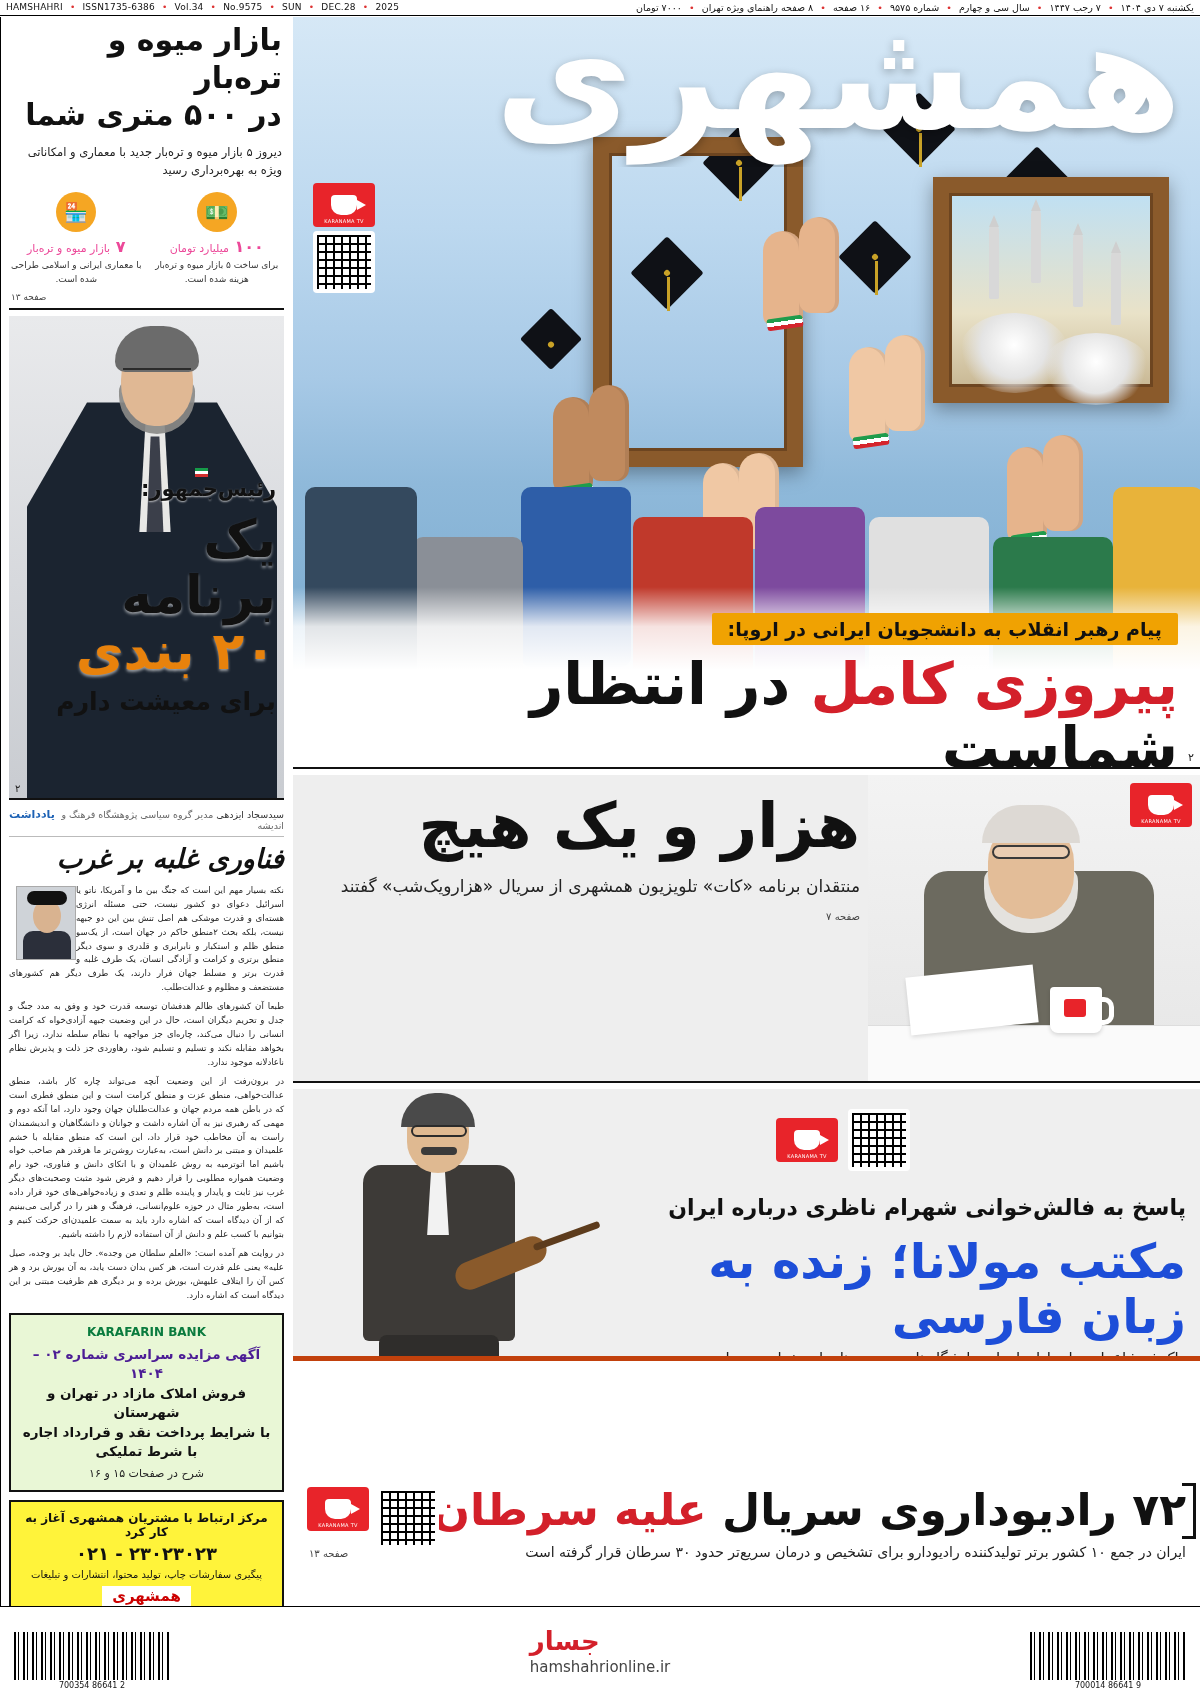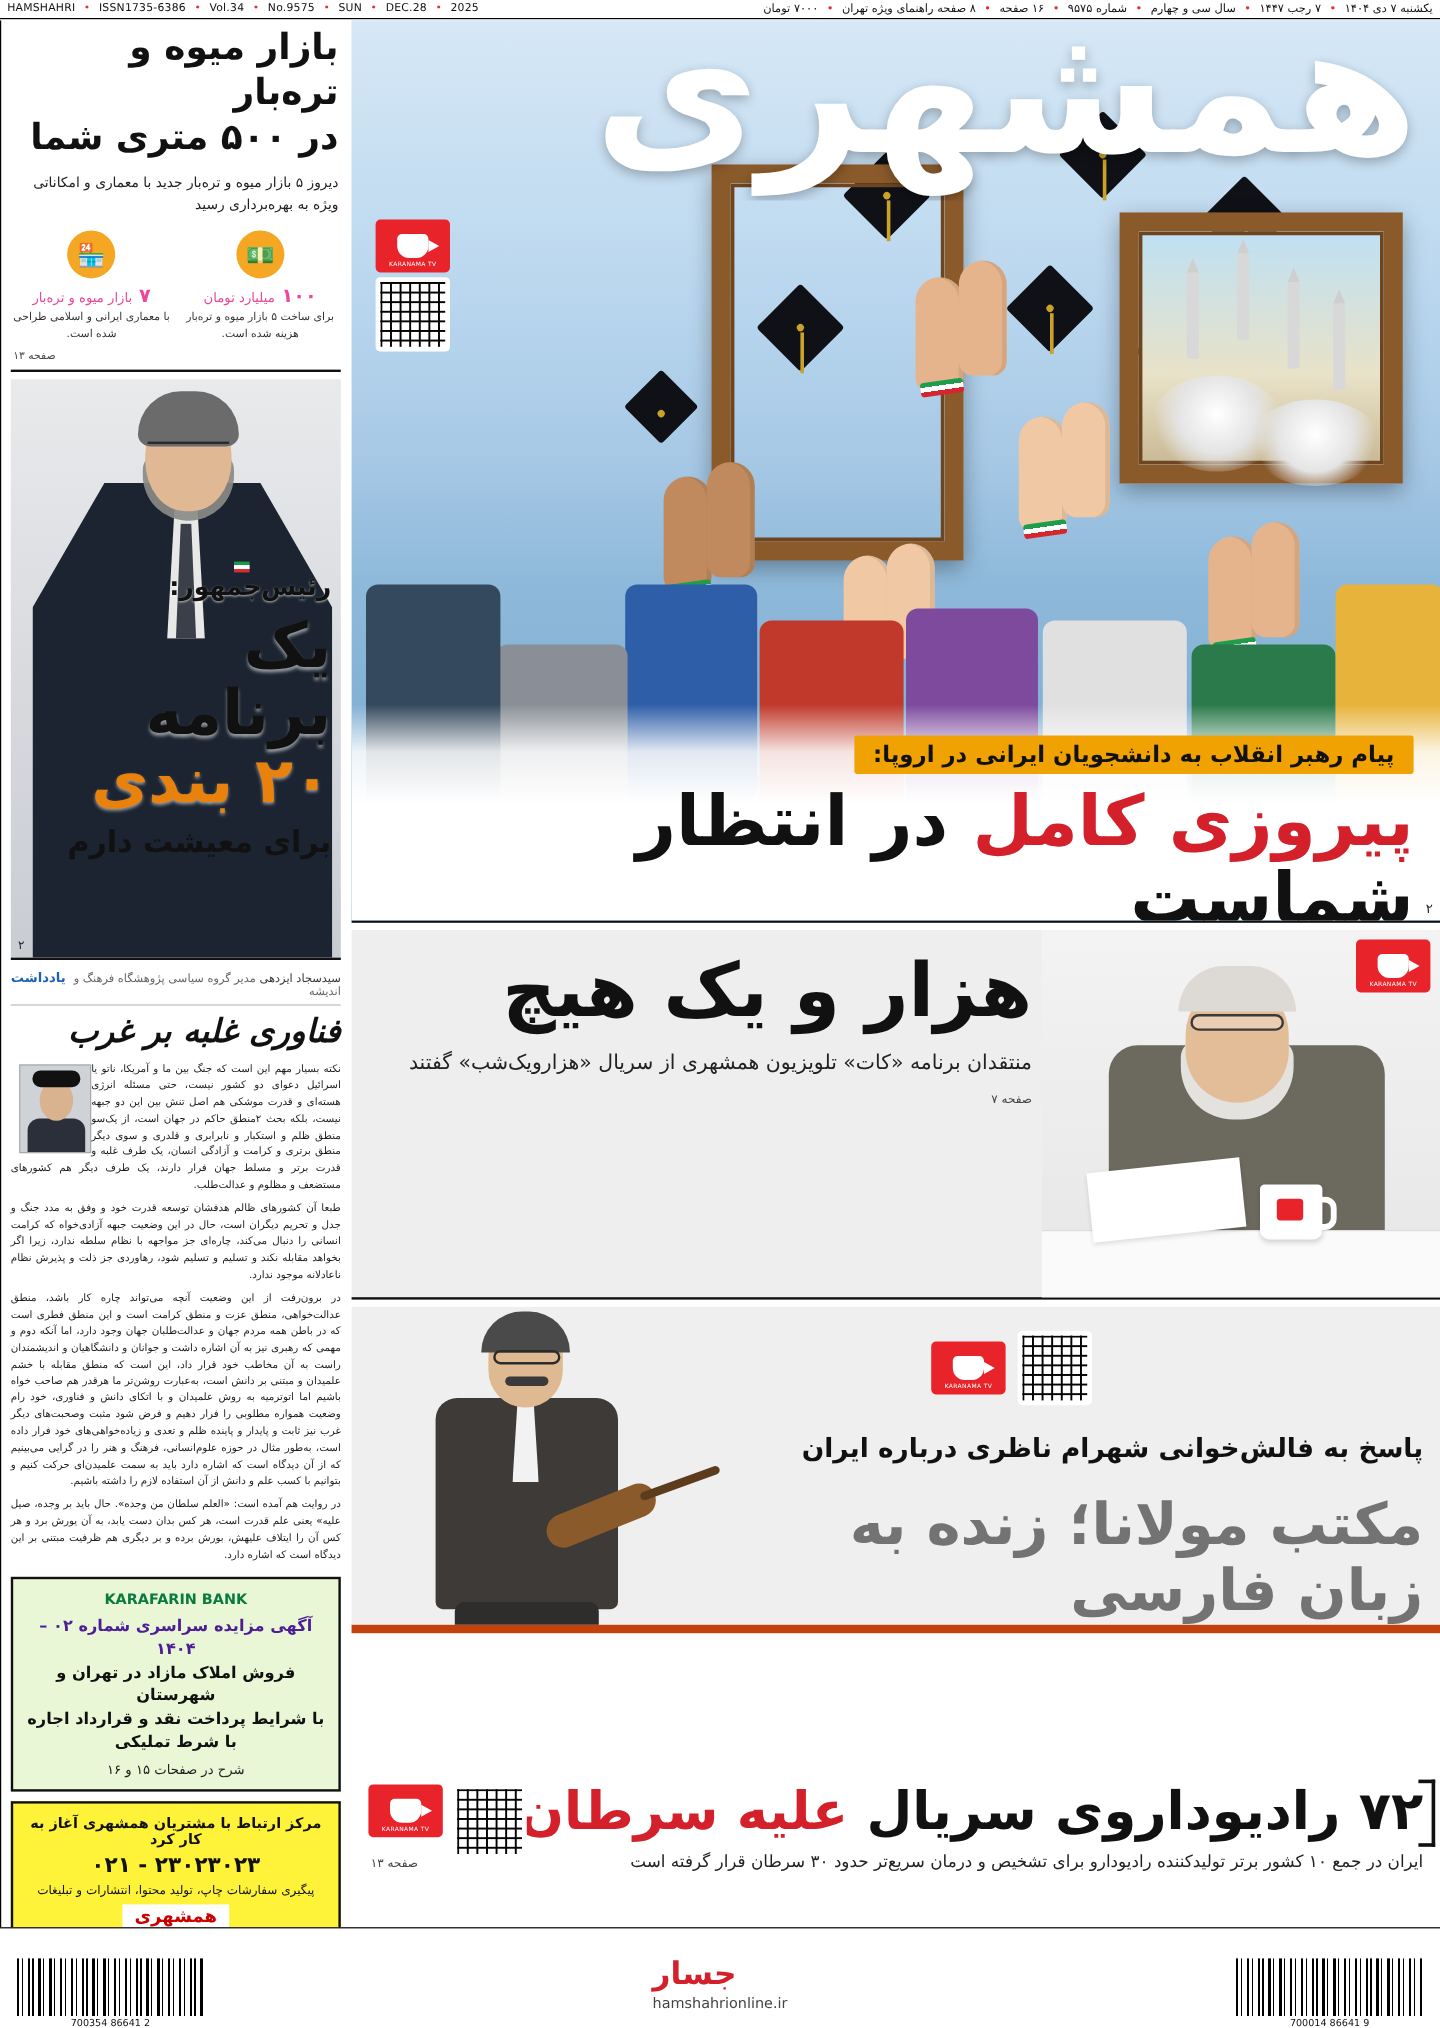--- a/index.html
+++ b/index.html
@@ -324,21 +324,21 @@
   .cat-text {
     position: absolute; right: 340px; top: 18px; width: 560px; text-align: right; padding-left: 12px;
   }
   .cat-h1 { font-size: 62px; font-weight: bold; color: #111; line-height: 1.05; }
   .cat-sub { font-size: 17px; color: #222; line-height: 1.7; margin-top: 14px; }
   .cat-page { font-size: 10px; color: #444; margin-top: 10px; }
   .cat-logo { position: absolute; right: 8px; top: 8px; }
 
   .molana-block {
     position: absolute; left: 0; top: 320px; width: 907px; height: 272px;
-    background: #efefef; border-bottom: 7px solid #c2410c; overflow: hidden;
+    background: #efefef; border-bottom: 5px solid #c2410c; overflow: hidden;
   }
   .molana-photo {
     position: absolute; left: 0; top: -320px; width: 300px; height: 700px;
   }
   .m-figure {
     position: absolute; left: 40px; top: 330px; width: 210px; height: 360px;
   }
   .m-head { position:absolute; left:74px; top:0; width:62px; height:74px; border-radius:32px;
     background:#dfb991; }
   .m-hair { position:absolute; left:68px; top:-6px; width:74px; height:34px; border-radius:38px 38px 0 0;
@@ -359,21 +359,21 @@
     border-radius: 14px; transform: rotate(-22deg);
   }
   .m-tar::after {
     content:""; position:absolute; right:-58px; top:10px; width:70px; height:7px; background:#5d3c1d;
     border-radius:4px; transform: rotate(2deg);
   }
   .molana-text {
     position: absolute; right: 14px; top: 106px; width: 590px; text-align: right;
   }
   .molana-kicker { font-size: 22px; font-weight: bold; color: #111; }
-  .molana-h1 { font-size: 48px; font-weight: bold; color: #737373; line-height: 1.15; margin-top: 24px; }
+  .molana-h1 { font-size: 48px; font-weight: bold; color: #1d4ed8; line-height: 1.15; margin-top: 14px; }
   .molana-sub { font-size: 15px; color: #222; line-height: 1.9; margin-top: 0; }
   .molana-badges { position: absolute; right: 290px; top: 20px; display: flex; gap: 10px; align-items:center; }
 
   .cancer-block {
     position: absolute; left: 0; top: 706px; width: 907px; height: 124px;
     background: #fff;
   }
   .cancer-inner { position: relative; height: 100%; padding: 10px 14px 0 14px; text-align: right; }
   .cancer-h1 { font-size: 44px; font-weight: bold; color: #111; line-height: 1.12; }
   .cancer-h1 .red { color: #d3202a; }
@@ -396,21 +396,21 @@
   }
   .barcode.l { left: 14px; }
   .barcode.r { right: 14px; }
   .barcode-num {
     position: absolute; bottom: 0; font-size: 8px; color: #111; width: 156px; text-align: center;
   }
   .foot-brand {
     position: absolute; left: 50%; transform: translateX(-50%); bottom: 14px; text-align: left;
   }
   .foot-brand .fb1 { font-size: 26px; font-weight: bold; color: #d3202a; letter-spacing: 1px; }
-  .foot-brand .fb2 { font-size: 12px; color: #444; margin-top: 2px; }
+  .foot-brand .fb2 { font-size: 15px; color: #444; margin-top: 2px; }
 </style>
 </head>
 <body>
 
 <div class="page">
 
   <div class="topstrip">
     <div class="lft">
       <span>HAMSHAHRI</span>
       <span class="sep">•</span>

